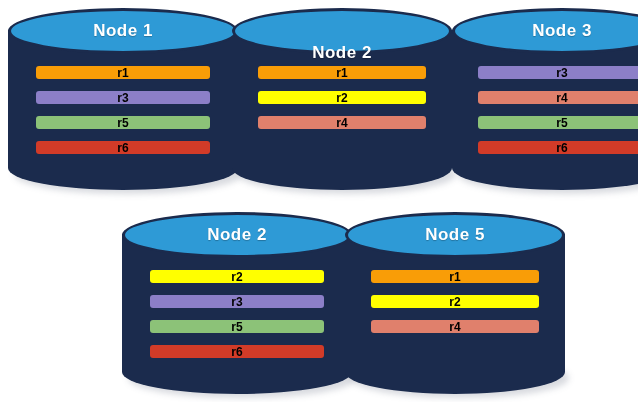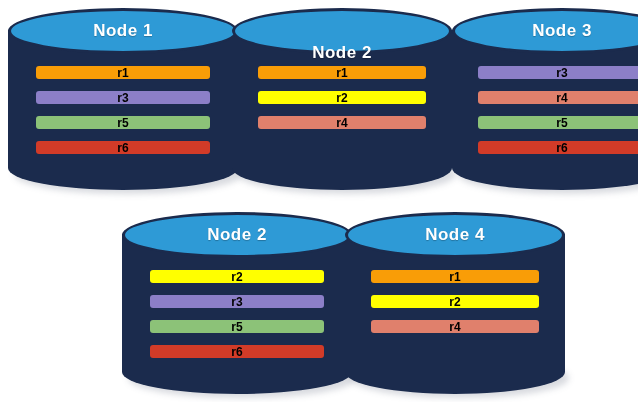--- a/index.html
+++ b/index.html
@@ -189,21 +189,21 @@
         </div>
         <div class="replica-bar" style="background: rgb(210, 59, 40);">
           <span class="replica-label" style="color: rgb(0, 0, 0);">r6</span>
         </div>
       </div>
     </div>
     <div class="node" style="left: 345px; top: 212px; width: 172px; height: 182px;">
       <div class="cyl-shadow"></div>
       <div class="cyl-body" style="background: rgb(27, 43, 77);"></div>
       <div class="cyl-top" style="background: rgb(46, 154, 214); border-color: rgb(27, 43, 77);">
-        <div class="node-label" style="color: rgb(255, 255, 255);">Node  4</div>
+        <div class="node-label" style="color: rgb(255, 255, 255);">Node  5</div>
       </div>
       <div class="replicas">
         <div class="replica-bar" style="background: rgb(249, 157, 7);">
           <span class="replica-label" style="color: rgb(0, 0, 0);">r1</span>
         </div>
         <div class="replica-bar" style="background: rgb(255, 255, 0);">
           <span class="replica-label" style="color: rgb(0, 0, 0);">r2</span>
         </div>
         <div class="replica-bar" style="background: rgb(224, 128, 108);">
           <span class="replica-label" style="color: rgb(0, 0, 0);">r4</span>

